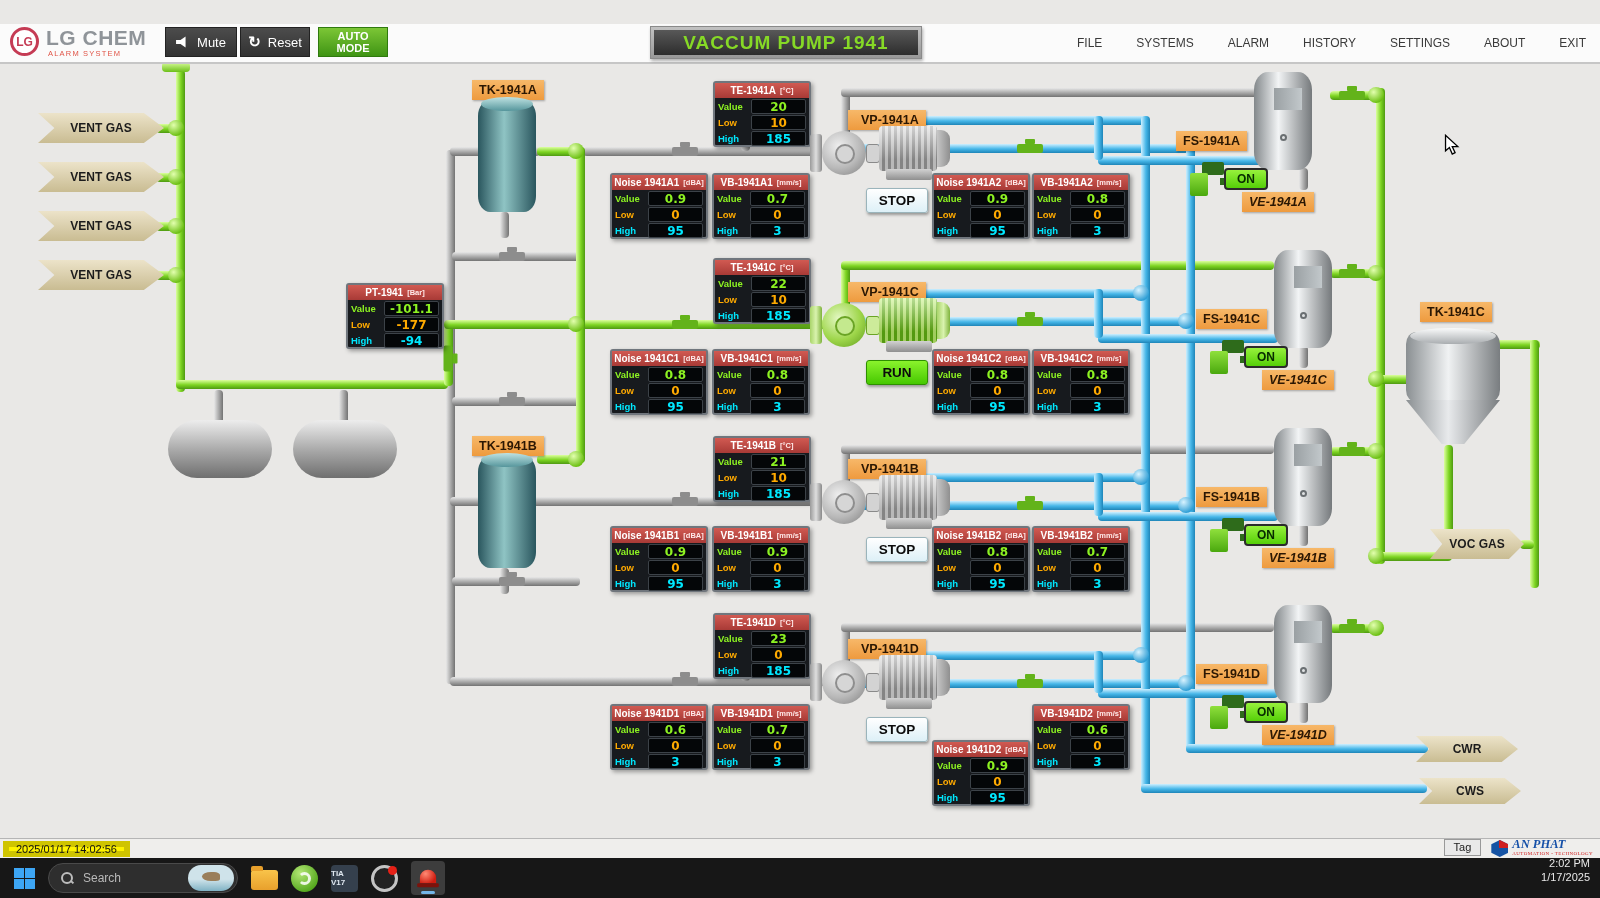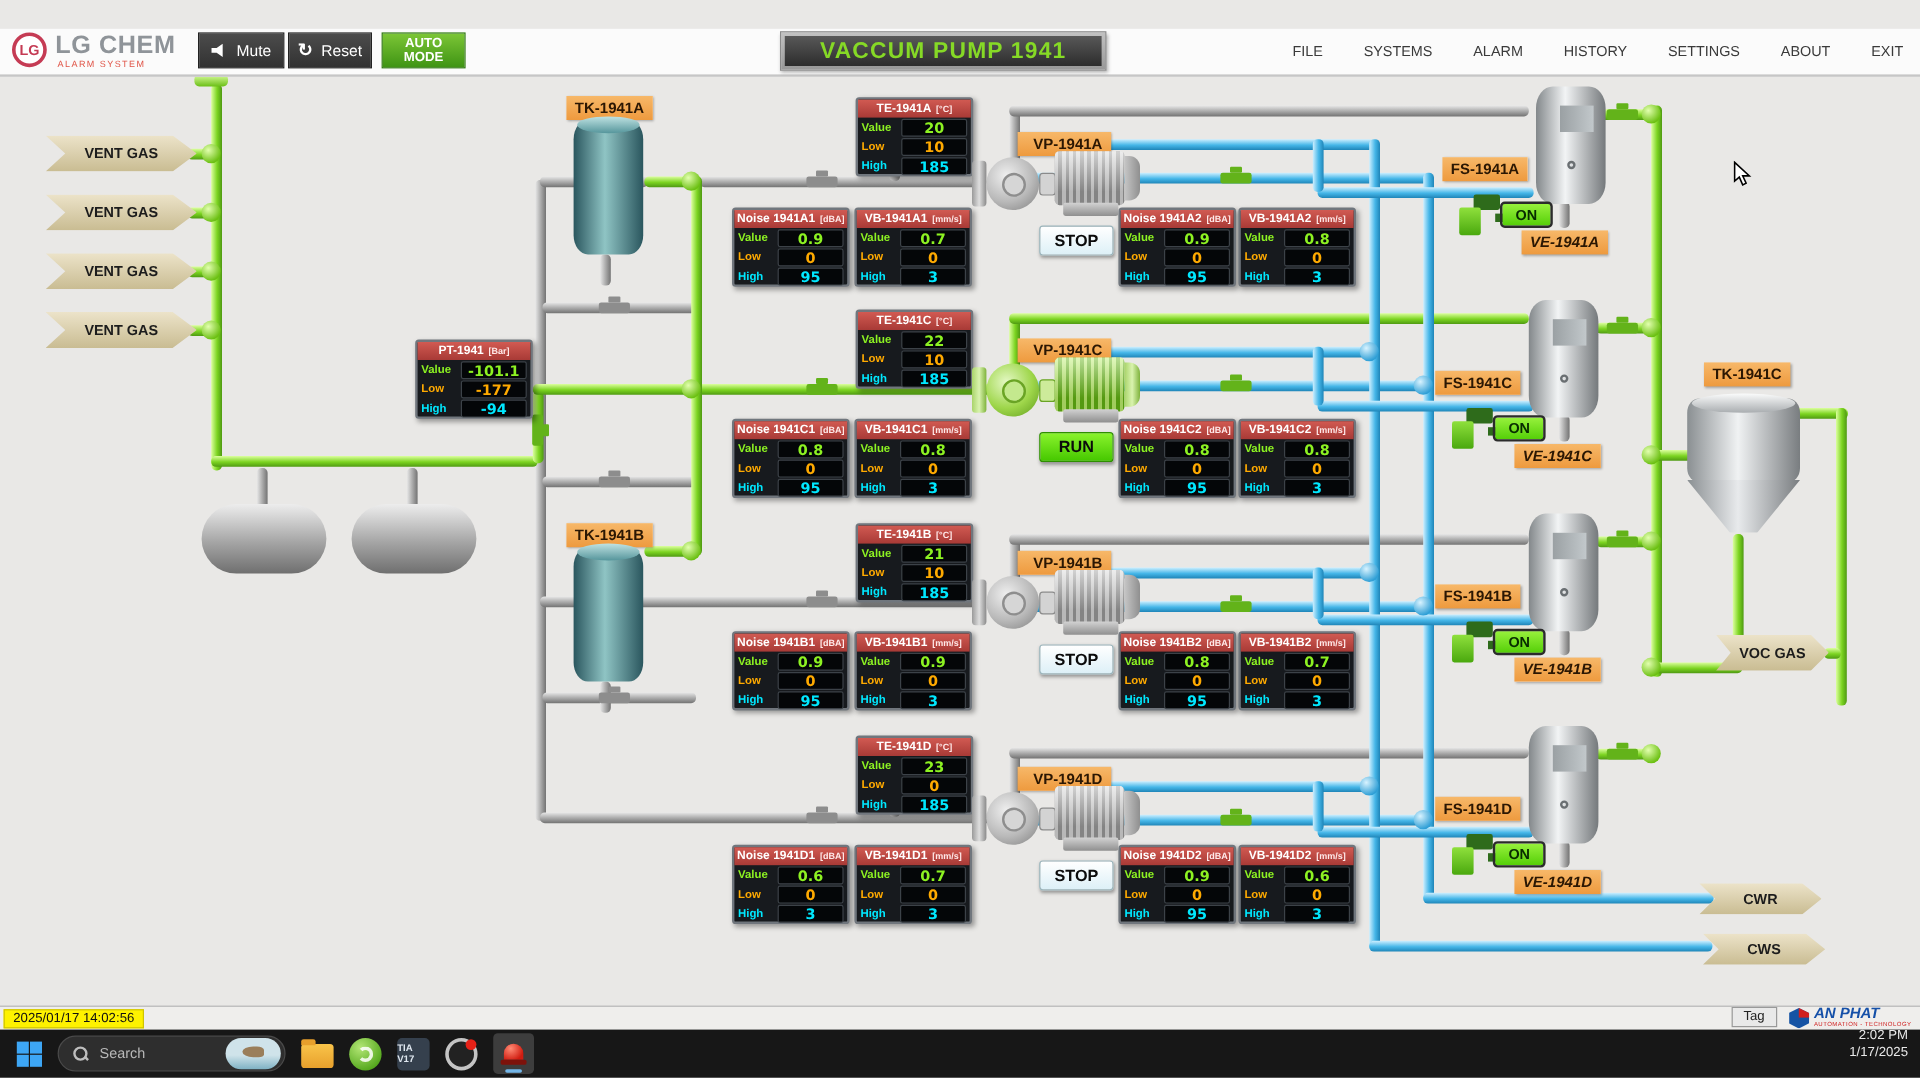--- a/index.html
+++ b/index.html
@@ -92,25 +92,25 @@
   .hbtn.reset{left:240px;width:70px;}
   .hbtn.auto{left:318px;width:70px;background:linear-gradient(#7cc636,#3f9414);border-color:#2f7a0e;font-weight:bold;font-size:11px;}
   .mute-ico{width:14px;height:12px;background:#fff;clip-path:polygon(0 33%,32% 33%,68% 4%,68% 96%,32% 67%,0 67%);position:relative;}
   .reset-ico{font-size:15px;font-weight:bold;}
   .plate{position:absolute;left:650px;top:2px;width:272px;height:33px;background:linear-gradient(#c2c2c2,#989898);border:1px solid #8a8a8a;padding:3px;box-sizing:border-box;box-shadow:1px 2px 3px rgba(0,0,0,.3);}
   .plate-in{width:100%;height:100%;background:linear-gradient(#585858,#2d2d2d);display:flex;align-items:center;justify-content:center;color:#86d926;font-weight:bold;font-size:19px;letter-spacing:1px;}
   .menu{position:absolute;right:14px;top:0;height:38px;display:flex;align-items:center;gap:34px;}
   .menu-item{font-size:12px;color:#3a3a3a;}
   
   .statusbar{position:absolute;left:0;top:838px;right:0;height:20px;background:#efeeec;border-top:1px solid #b5b5b5;display:flex;align-items:center;padding:0 3px;gap:3px;box-sizing:border-box;}
-  .sb-cell{height:16px;display:flex;align-items:center;padding:0 7px;font-size:11px;color:#111;background:#8dc63f;border:1px solid #be185d;box-sizing:border-box;}
+  .sb-cell{height:16px;display:flex;align-items:center;padding:0 7px;font-size:11px;color:#111;background:#8dc63f;border:6px solid #be185d;box-sizing:border-box;}
   .sb-date{background:#fef200;border-color:#cfc400;}
   .sb-right{margin-left:auto;display:flex;align-items:flex-start;gap:10px;padding-right:4px;}
   .tag-btn{background:#e9e9e9;border:1px solid #999;height:17px;padding:0 9px;font-size:11px;color:#222;font-family:"Liberation Sans",sans-serif;}
-  .anphat{display:flex;align-items:center;gap:4px;}
+  .anphat{display:flex;align-items:center;gap:4px;font-family:Liberation Serif, serif;}
   .ap-hex{width:17px;height:17px;background:#1553a4;clip-path:polygon(50% 0,100% 25%,100% 75%,50% 100%,0 75%,0 25%);position:relative;}
   .ap-hex i{position:absolute;left:8px;top:0;width:9px;height:8px;background:#d02020;}
   .ap-col{display:flex;flex-direction:column;line-height:10px;}
   .ap-name{font-size:12.5px;font-weight:bold;font-style:italic;color:#1550a8;}
   .ap-sub{font-size:5px;color:#d02020;letter-spacing:.4px;}
   
   .taskbar{position:absolute;left:0;top:858px;right:0;height:40px;background:#171717;display:flex;align-items:center;gap:13px;padding-left:14px;box-sizing:border-box;}
   .win-logo{width:21px;height:21px;display:grid;grid-template-columns:10px 10px;grid-template-rows:10px 10px;gap:1px;}
   .win-logo i{background:#3da6f5;}
   .search{width:190px;height:30px;border-radius:15px;background:#2e2e2e;border:1px solid #4a4a4a;display:flex;align-items:center;padding:0 3px 0 12px;gap:9px;color:#b9b9b9;font-size:12px;box-sizing:border-box;}
@@ -605,21 +605,21 @@
           </div>
     <div class="p-row">
             <span class="p-lab c-low">Low</span>
             <span class="p-val c-low">0</span>
           </div>
     <div class="p-row">
             <span class="p-lab c-high">High</span>
             <span class="p-val c-high">3</span>
           </div>
   </div>
-        <div class="panel" style="left: 932px; top: 704px;">
+        <div class="panel" style="left: 932px; top: 740px;">
     <div class="p-head">
             <span class="p-title">Noise 1941D2</span>
             <span class="p-unit">[dBA]</span>
           </div>
     <div class="p-row">
             <span class="p-lab c-val">Value</span>
             <span class="p-val c-val">0.9</span>
           </div>
     <div class="p-row">
             <span class="p-lab c-low">Low</span>
@@ -689,21 +689,21 @@
     <div class="pump">
       <div class="pm-flange"></div>
             <div class="pm-volute"></div>
             <div class="pm-coupling"></div>
       <div class="pm-motor"></div>
             <div class="pm-cap"></div>
             <div class="pm-foot"></div>
     </div>
     <button class="pump-btn">STOP</button>
   </div>
-        <div class="vesselgrp" style="left: 1196px; top: 72px;">
+        <div class="vesselgrp" style="left: 1170px; top: 72px;">
     <div class="vessel">
             <div class="v-window"></div>
             <div class="v-hole"></div>
           </div>
     <span class="tag-label fs-label">FS-1941A</span>
     <div class="fsact">
             <div class="fa-a"></div>
             <div class="fa-b"></div>
             <div class="fa-c"></div>
           </div>

